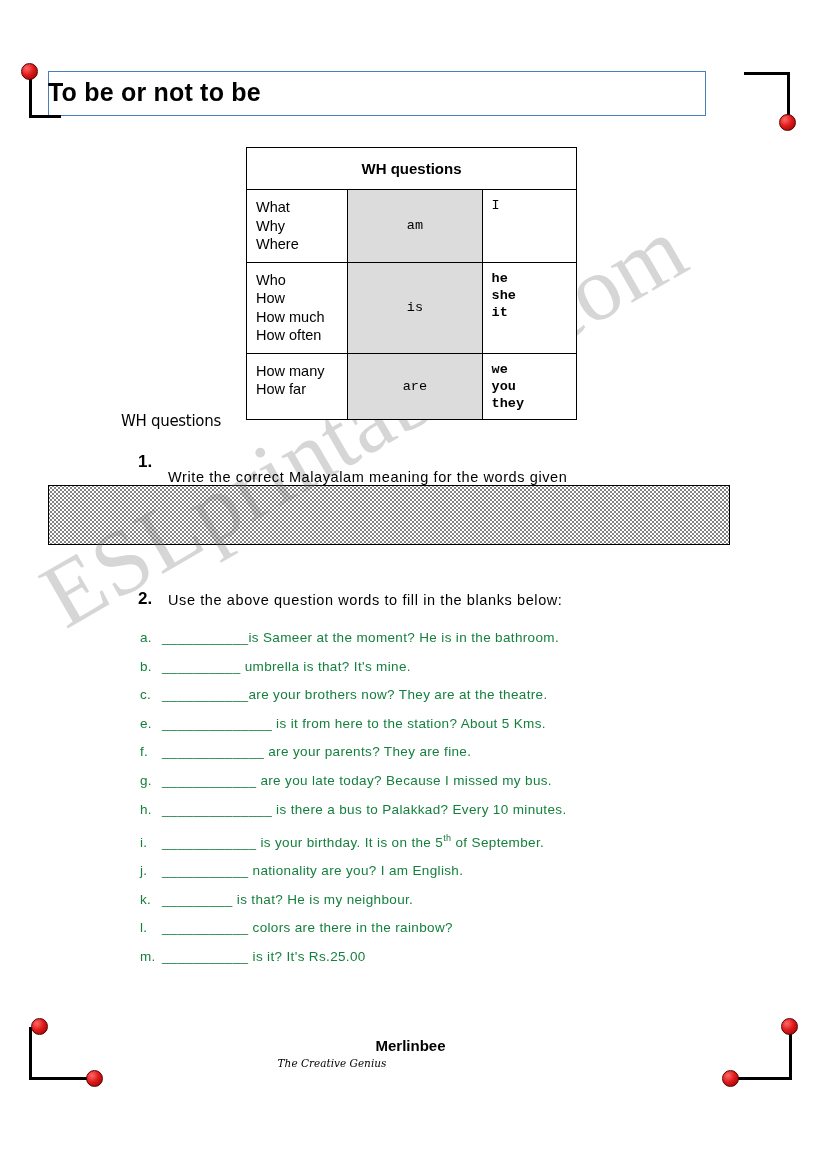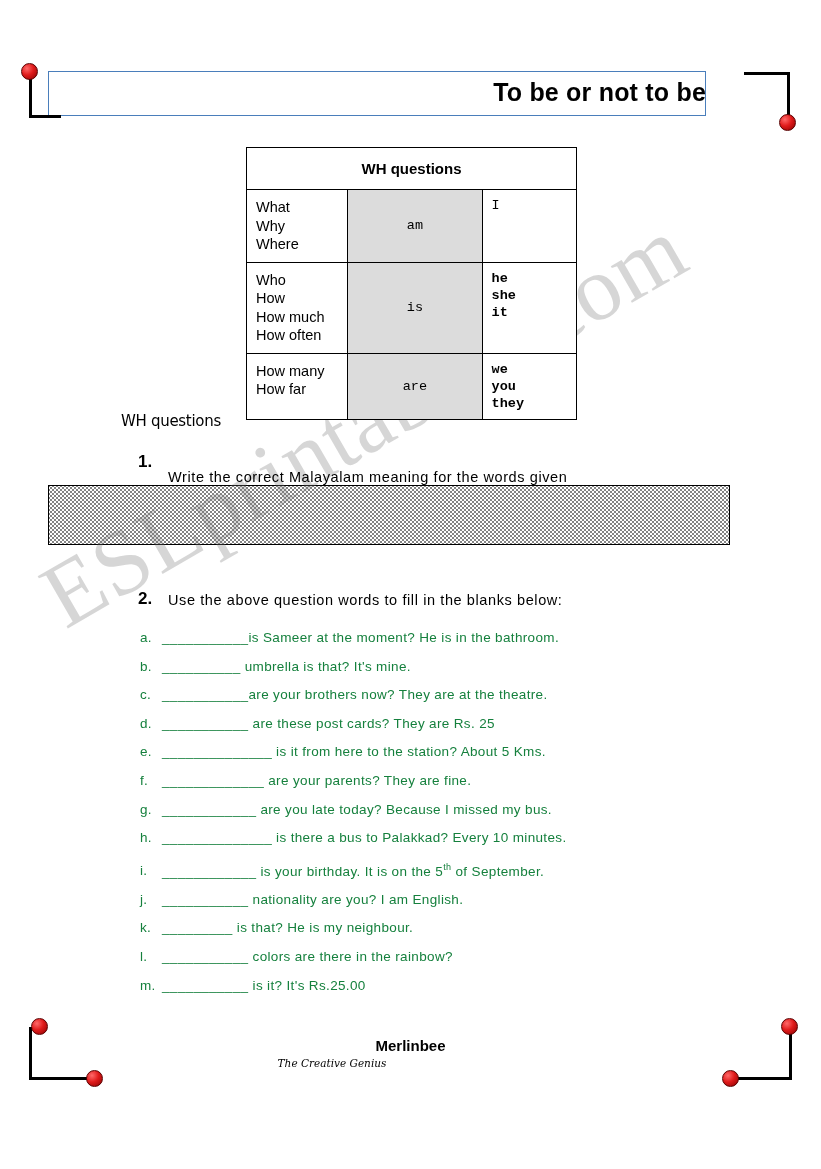--- a/index.html
+++ b/index.html
@@ -64,21 +64,21 @@
     height: 45px;
     border: 1px solid #4a7ebb;
     box-sizing: border-box;
     z-index: 6;
   }
   .title-text {
     position: absolute;
     left: 48px;
     top: 78px;
     width: 658px;
-    text-align: right;
+    text-align: left;
     font-size: 25px;
     font-weight: bold;
     color: #000000;
     z-index: 6;
     letter-spacing: 0.2px;
   }
 
   
   .gtable {
     position: absolute;
@@ -287,21 +287,20 @@
 <div class="q-text q1-text">Write the correct Malayalam meaning for the words given</div>
 <div class="answer-band"></div>
 
 <div class="q-num q2-num">2.</div>
 <div class="q-text q2-text">Use the above question words to fill in the blanks below:</div>
 
 <div class="blanks">
   <div class="blank-row"><span class="lbl">a.</span><span>___________is Sameer at the moment? He is in the bathroom.</span></div>
   <div class="blank-row"><span class="lbl">b.</span><span>__________ umbrella is that? It's mine.</span></div>
   <div class="blank-row"><span class="lbl">c.</span><span>___________are  your brothers now? They are at the theatre.</span></div>
-  <div class="blank-row"><span class="lbl">d.</span><span>___________ are these post cards? They are Rs. 25</span></div>
   <div class="blank-row"><span class="lbl">e.</span><span>______________ is it from here to the station? About 5 Kms.</span></div>
   <div class="blank-row"><span class="lbl">f.</span><span>_____________ are your parents? They are fine.</span></div>
   <div class="blank-row"><span class="lbl">g.</span><span>____________ are you late today? Because I missed my bus.</span></div>
   <div class="blank-row"><span class="lbl">h.</span><span>______________ is there a bus to Palakkad? Every 10 minutes.</span></div>
   <div class="blank-row"><span class="lbl">i.</span><span>____________ is your birthday. It is on the 5</span><sup>th</sup><span> of September.</span></div>
   <div class="blank-row"><span class="lbl">j.</span><span>___________ nationality are you? I am English.</span></div>
   <div class="blank-row"><span class="lbl">k.</span><span>_________ is that? He is my neighbour.</span></div>
   <div class="blank-row"><span class="lbl">l.</span><span>___________ colors are there in the rainbow?</span></div>
   <div class="blank-row"><span class="lbl">m.</span><span>___________ is  it? It's Rs.25.00</span></div>
 </div>

